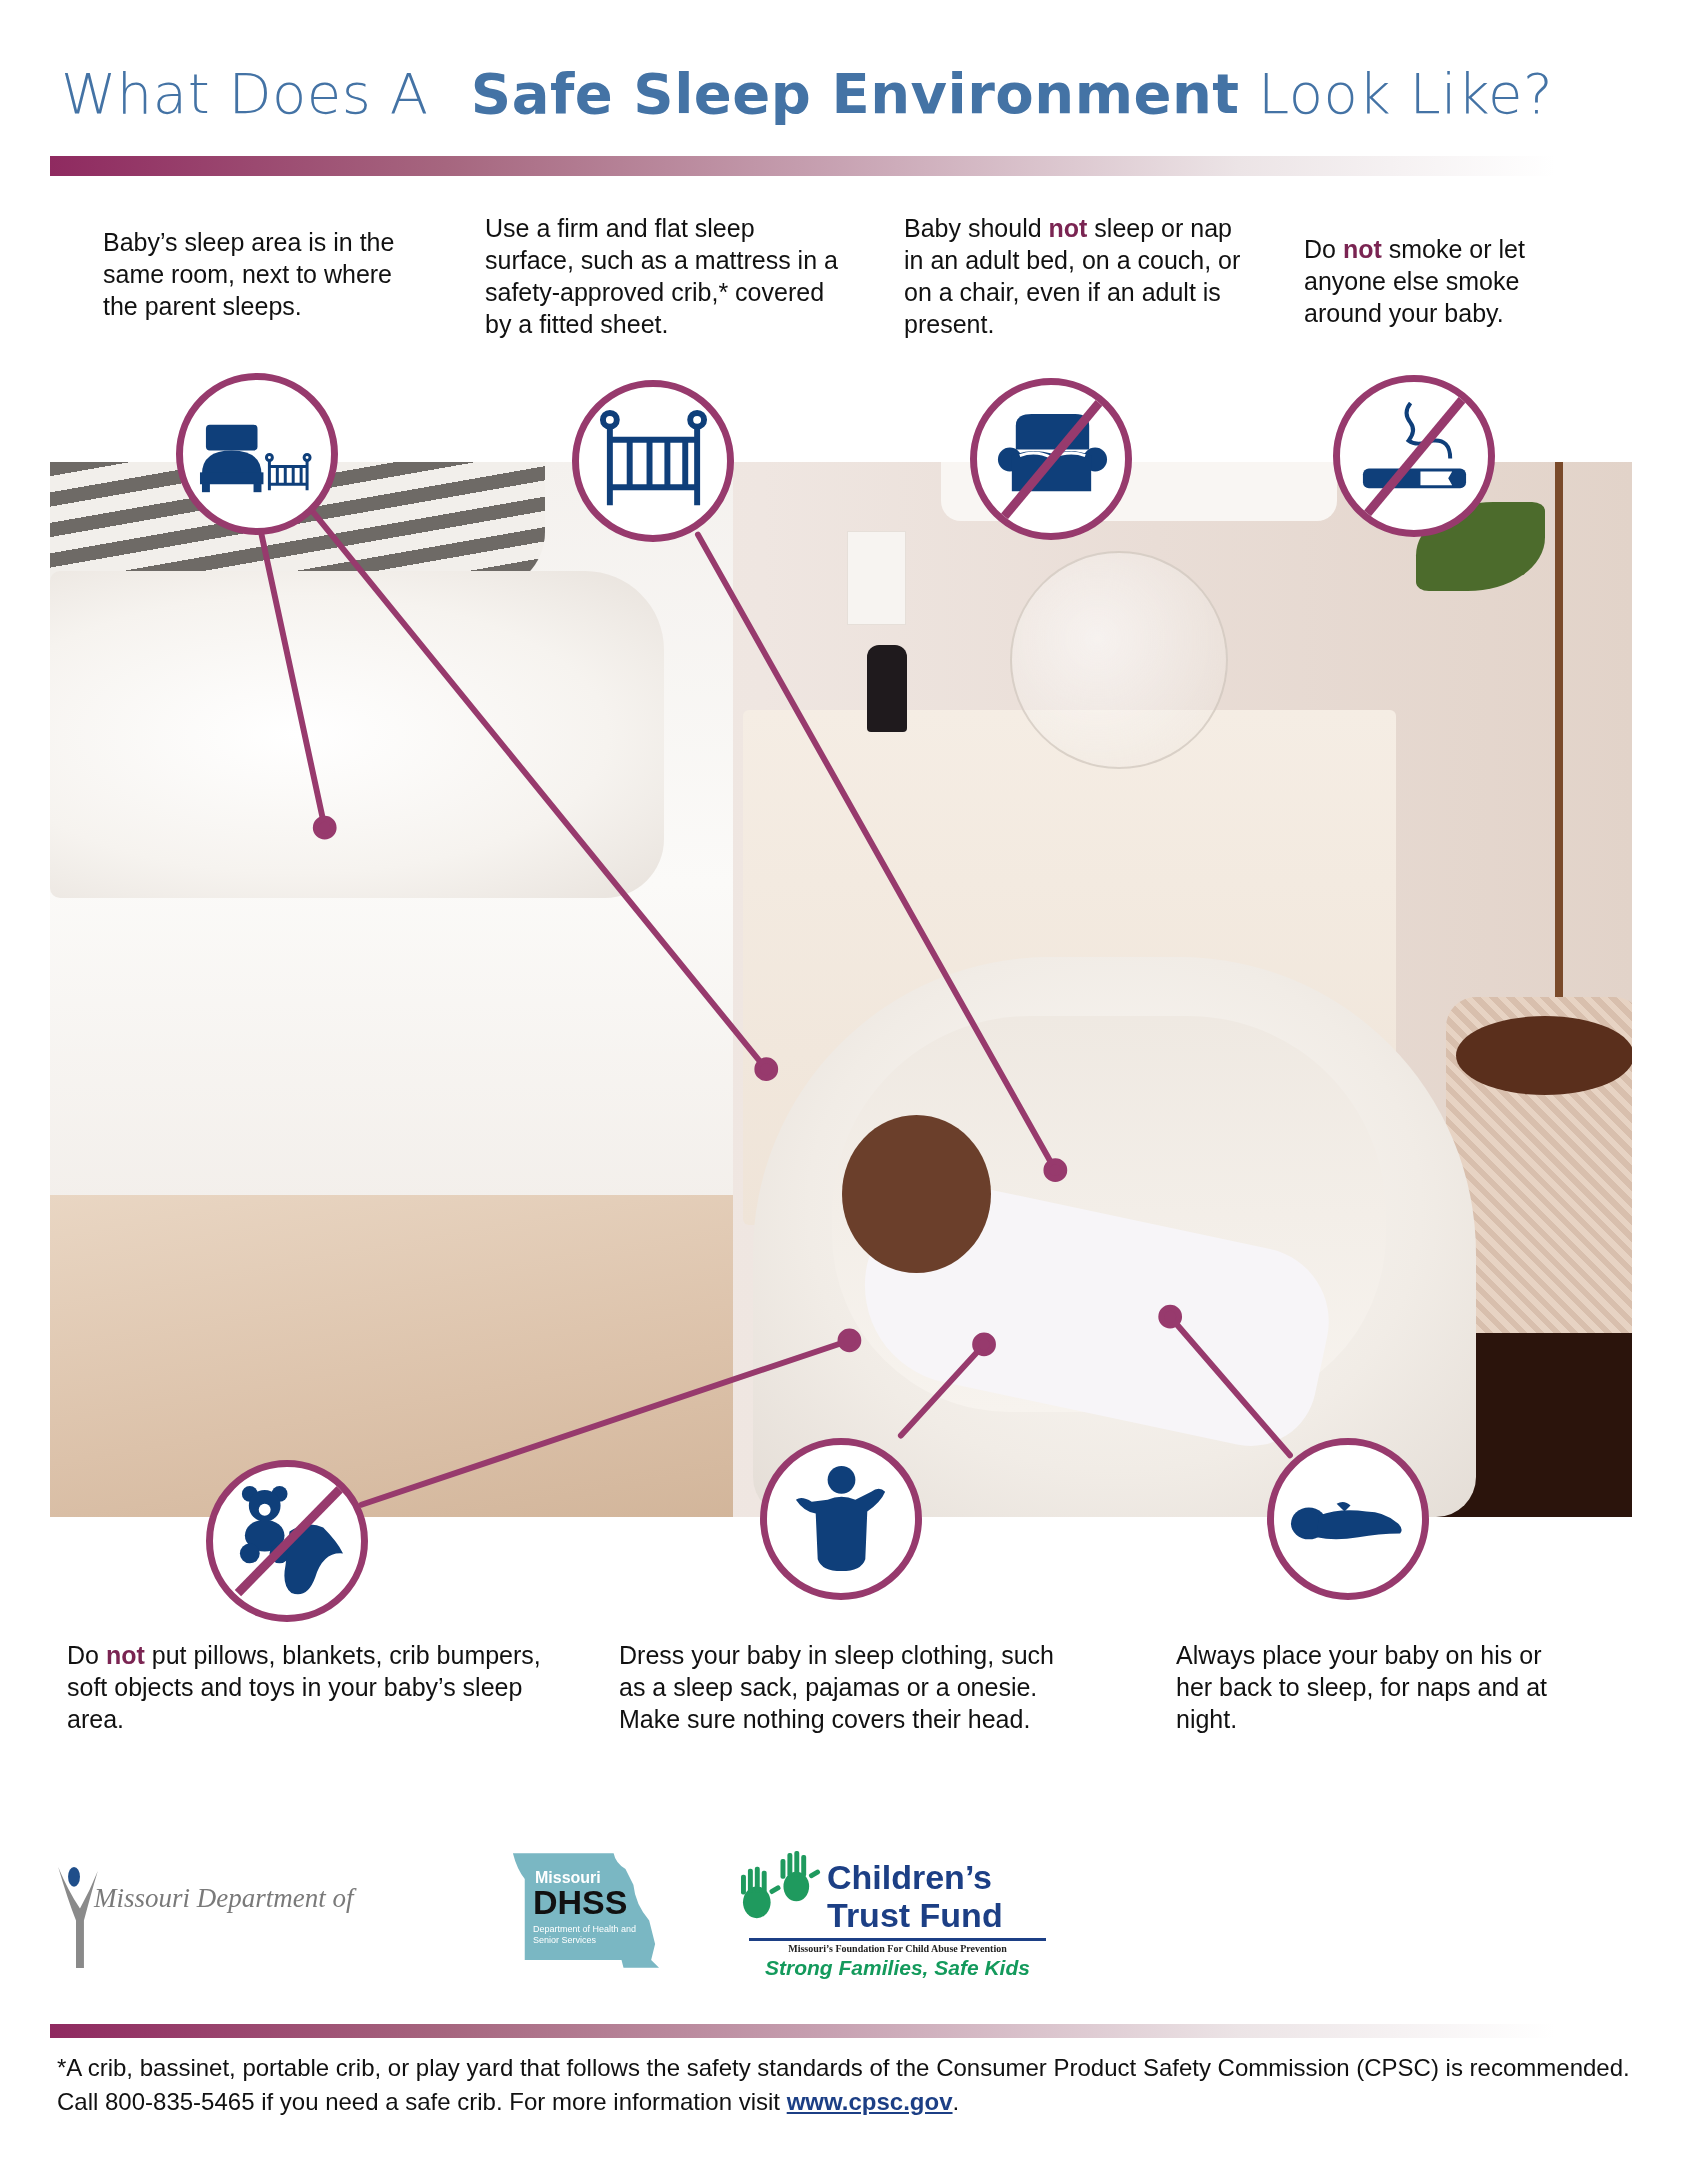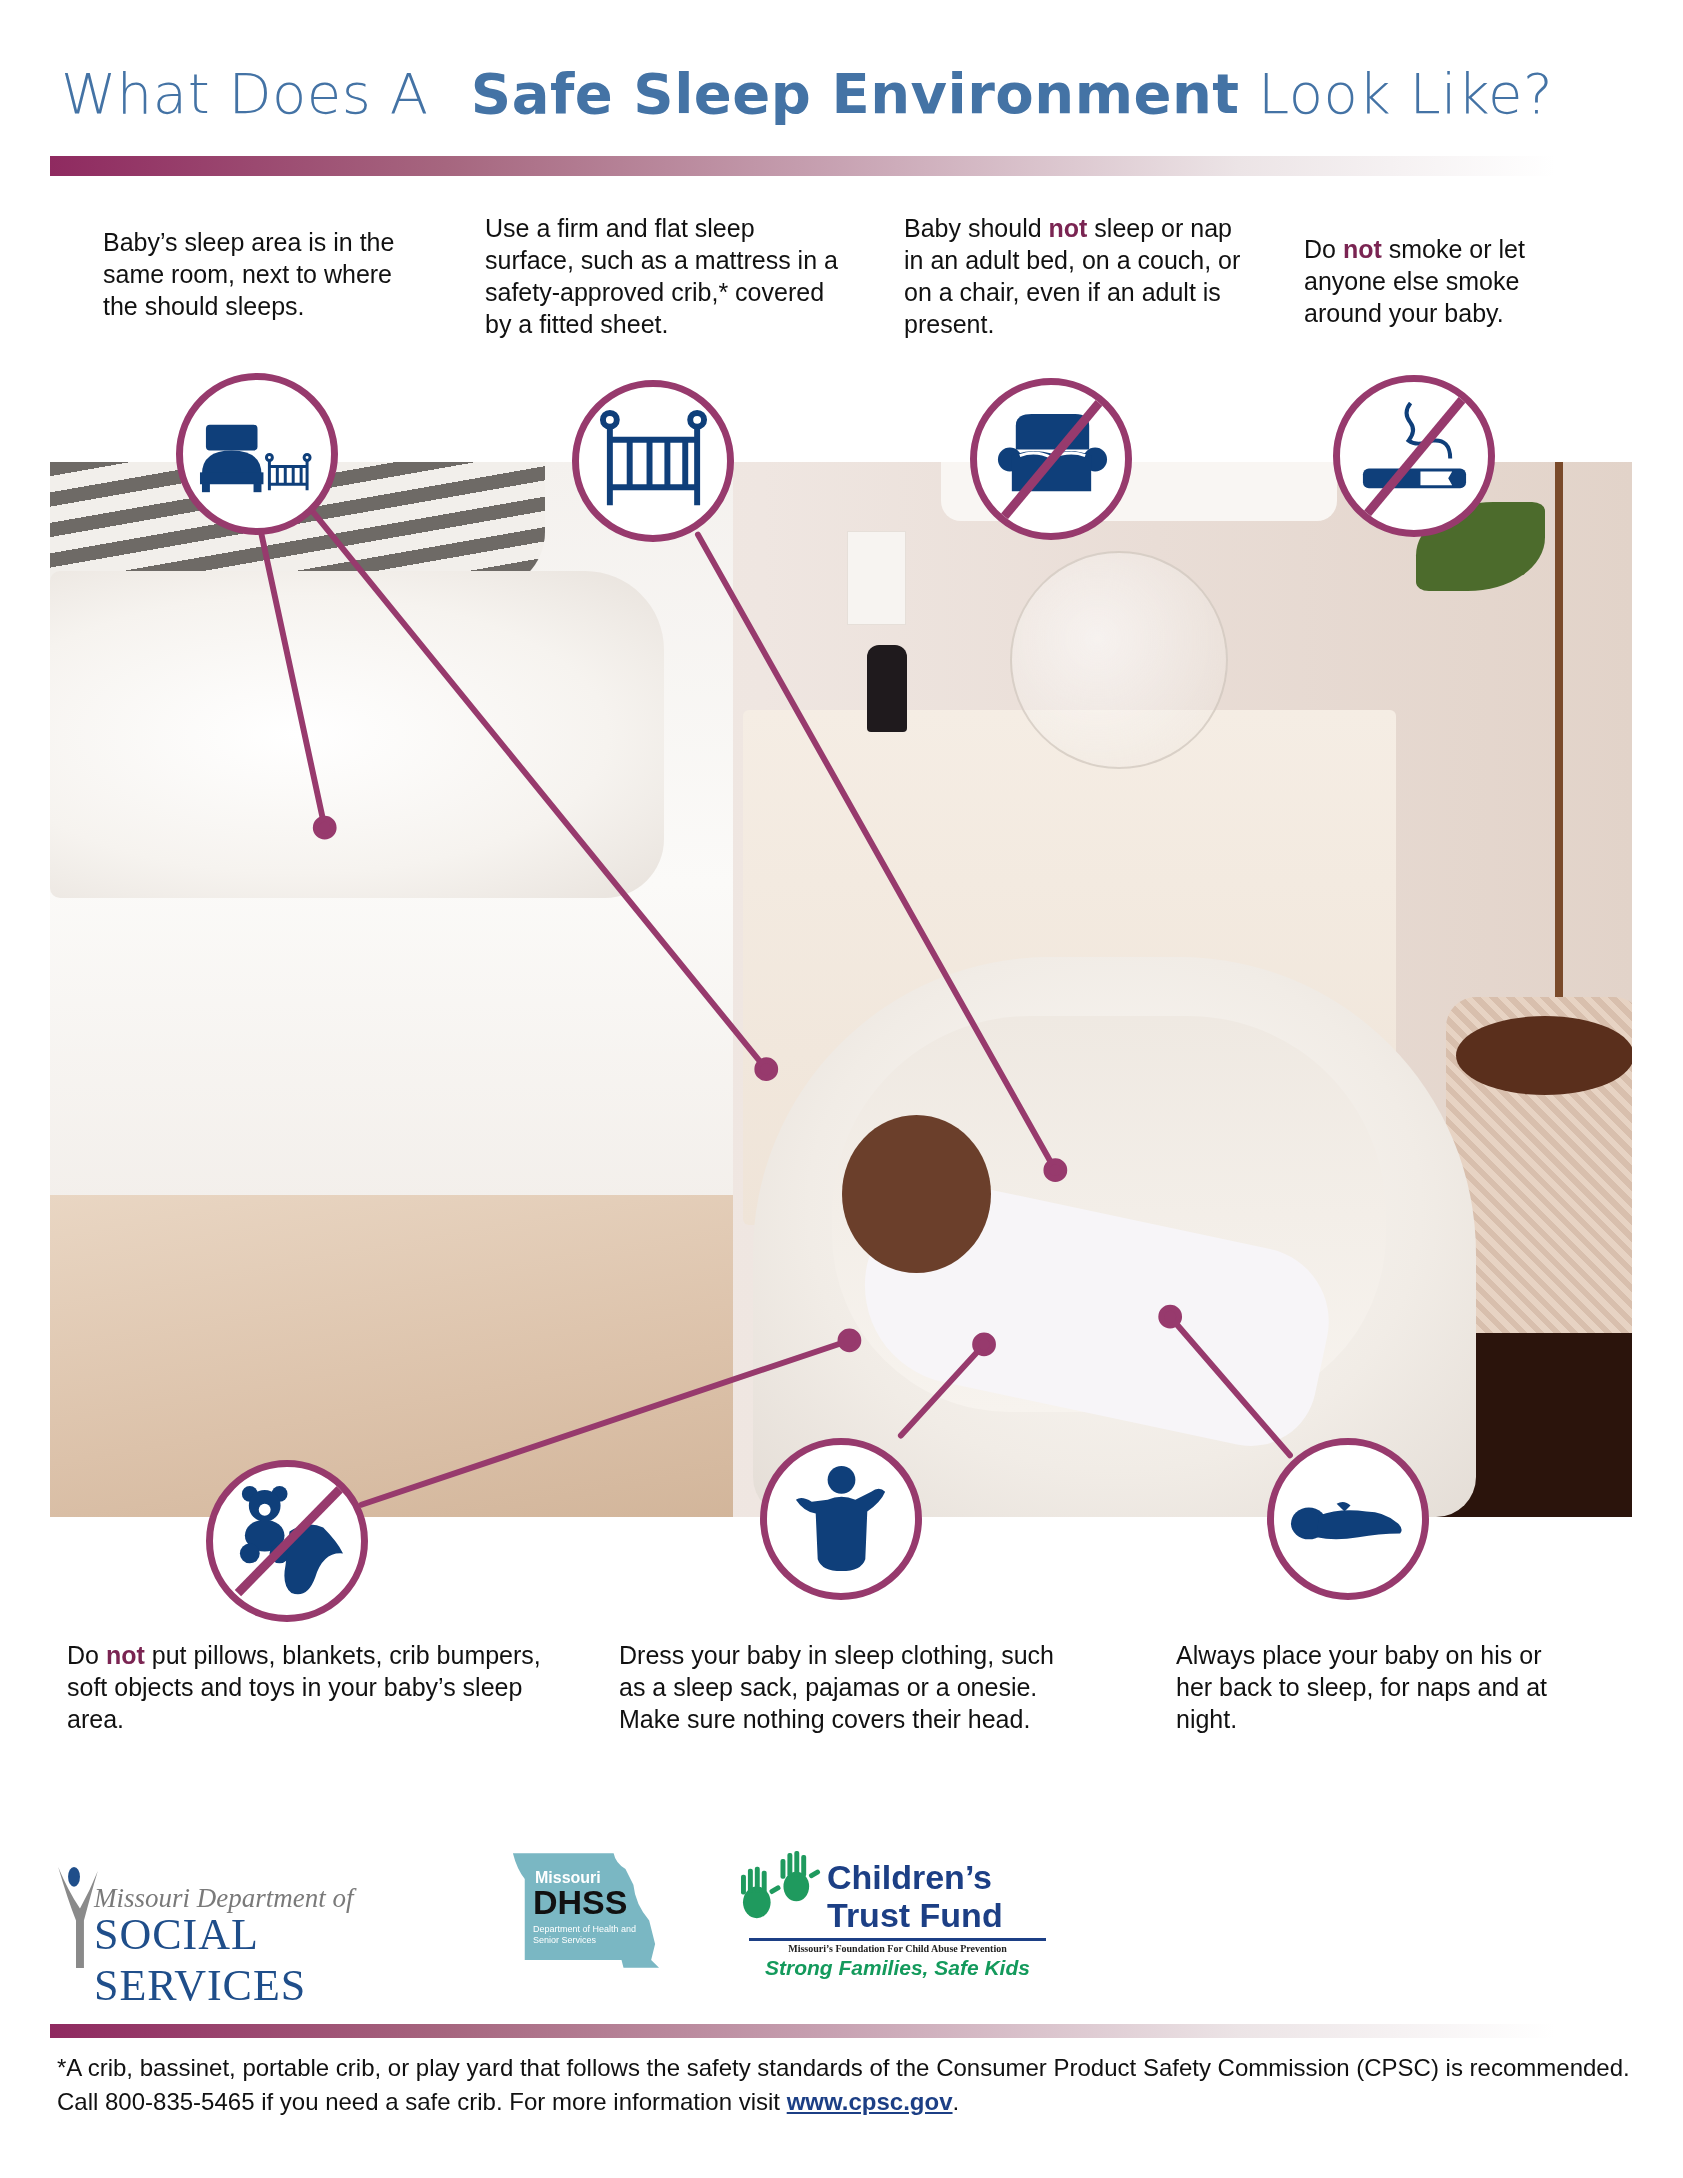--- a/index.html
+++ b/index.html
@@ -164,21 +164,21 @@
     .footnote a { color: #1c3f85; font-weight: bold; text-decoration: underline; }
   </style>
 </head>
 <body>
 
 <div class="title">
   <span class="thin">What Does A </span><span class="bold">Safe Sleep Environment</span><span class="thin"> Look Like?</span>
 </div>
 <div class="grad-bar bar-top"></div>
 
-<div class="tip" style="left:103px; top:226px; width:317px;">Baby’s sleep area is in the same room, next to where the should sleeps.</div>
+<div class="tip" style="left:103px; top:226px; width:317px;">Baby’s sleep area is in the same room, next to where the parent sleeps.</div>
 <div class="tip" style="left:485px; top:212px; width:356px;">Use a firm and flat sleep surface, such as a mattress in a safety-approved crib,* covered by a fitted sheet.</div>
 <div class="tip" style="left:904px; top:212px; width:337px;">
   <span>Baby should </span><span class="em">not</span><span> sleep or nap in an adult bed, on a couch, or on a chair, even if an adult is present.</span>
 </div>
 <div class="tip" style="left:1304px; top:233px; width:277px;">
   <span>Do </span><span class="em">not</span><span> smoke or let anyone else smoke around your baby.</span>
 </div>
 
 <div class="photo">
   <div class="bed"></div>
@@ -307,21 +307,20 @@
 <div class="tip" style="left:619px; top:1639px; width:436px;">Dress your baby in sleep clothing, such as a sleep sack, pajamas or a onesie. Make sure nothing covers their head.</div>
 <div class="tip" style="left:1176px; top:1639px; width:396px;">Always place your baby on his or her back to sleep, for naps and at night.</div>
 
 <div class="logos">
   <div class="dss">
     <svg class="dss-figure" viewBox="0 0 45 110">
       <path d="M4 6 Q14 40 22 60 L22 108 L30 108 L30 60 Q38 30 44 10 Q36 30 26 48 Q14 30 4 6 Z" fill="#8a8a8a"></path>
       <ellipse cx="20" cy="16" rx="6" ry="10" fill="#1f4e8a"></ellipse>
     </svg>
     <div class="dss-line1">Missouri Department of</div>
-    <div class="dss-line2">SOCIAL SERVICES</div>
   </div>
   <div class="dhss">
     <svg viewBox="0 0 160 125" style="position:absolute;left:0;top:0;width:158px;height:124px;">
       <path d="M8 4 L110 4 Q112 14 122 20 L130 36 Q132 56 146 72 L152 96 L148 112 L156 120 L120 120 L118 112 L20 112 L20 30 Q12 20 8 4 Z" fill="#7ab7c3"></path>
     </svg>
     <div class="dhss-text1">Missouri</div>
     <div class="dhss-text2">DHSS</div>
     <div class="dhss-text3">Department of Health and Senior Services</div>
   </div>
   <div class="ctf">

